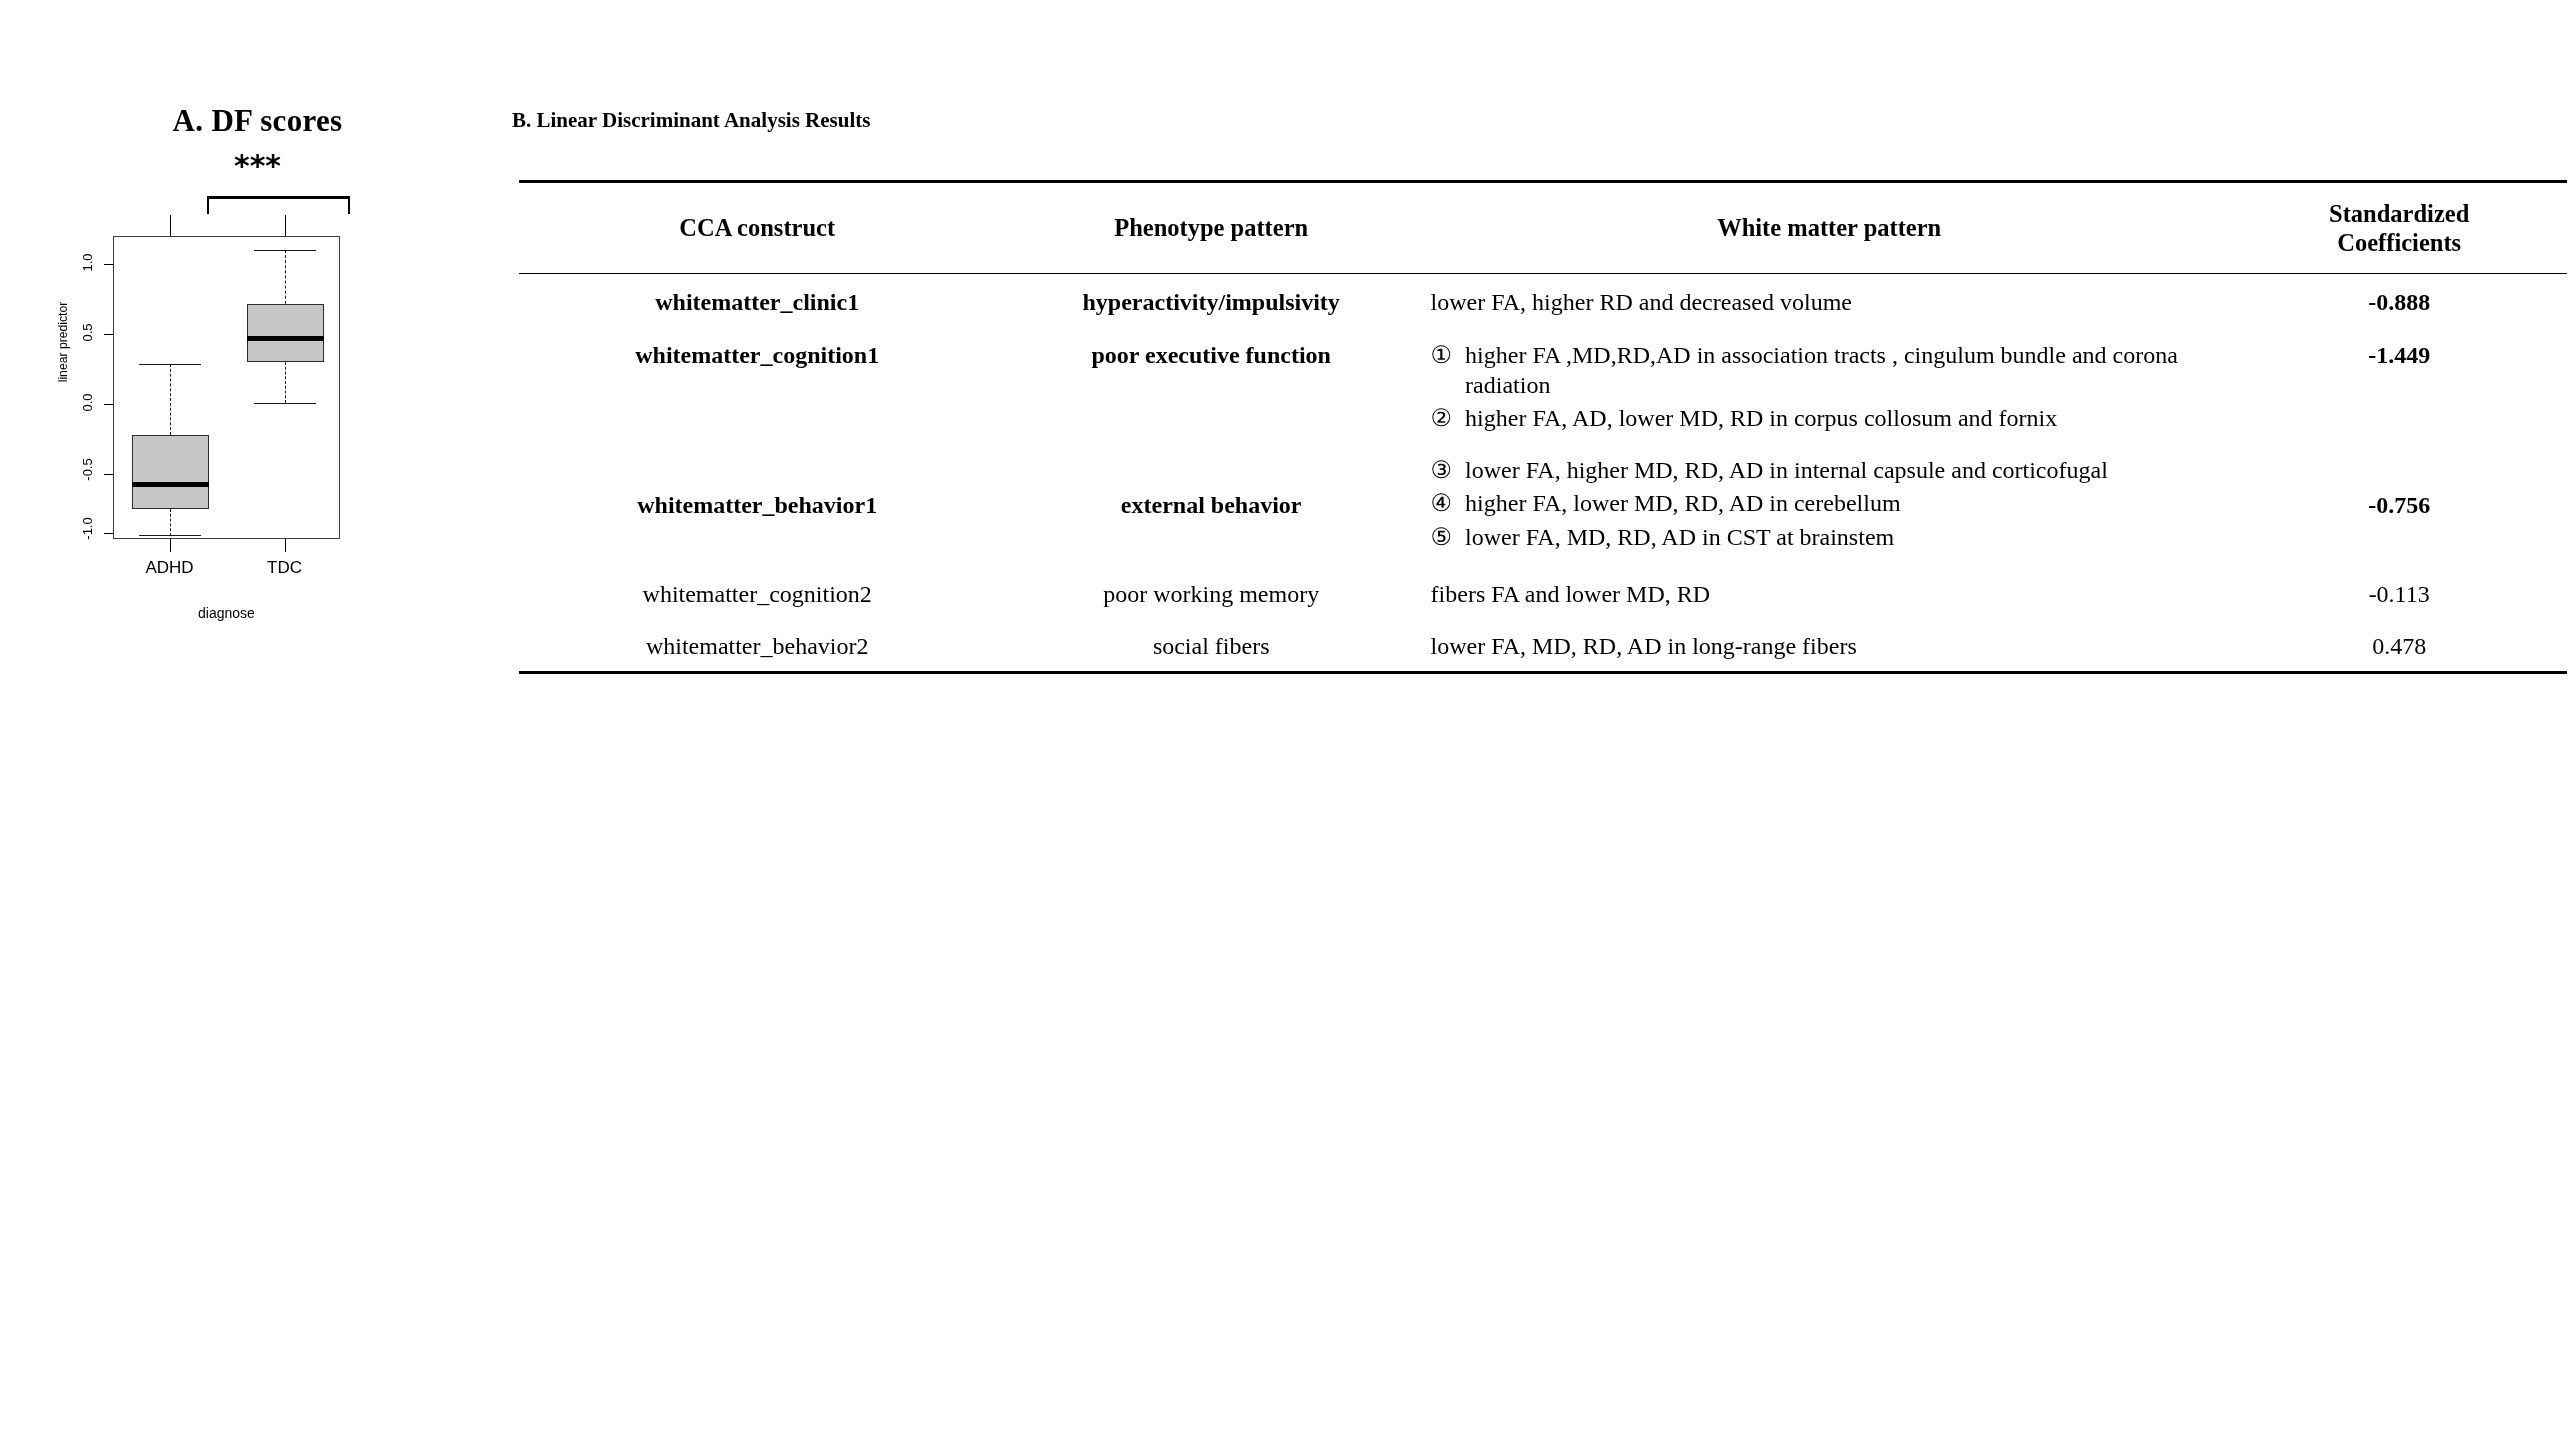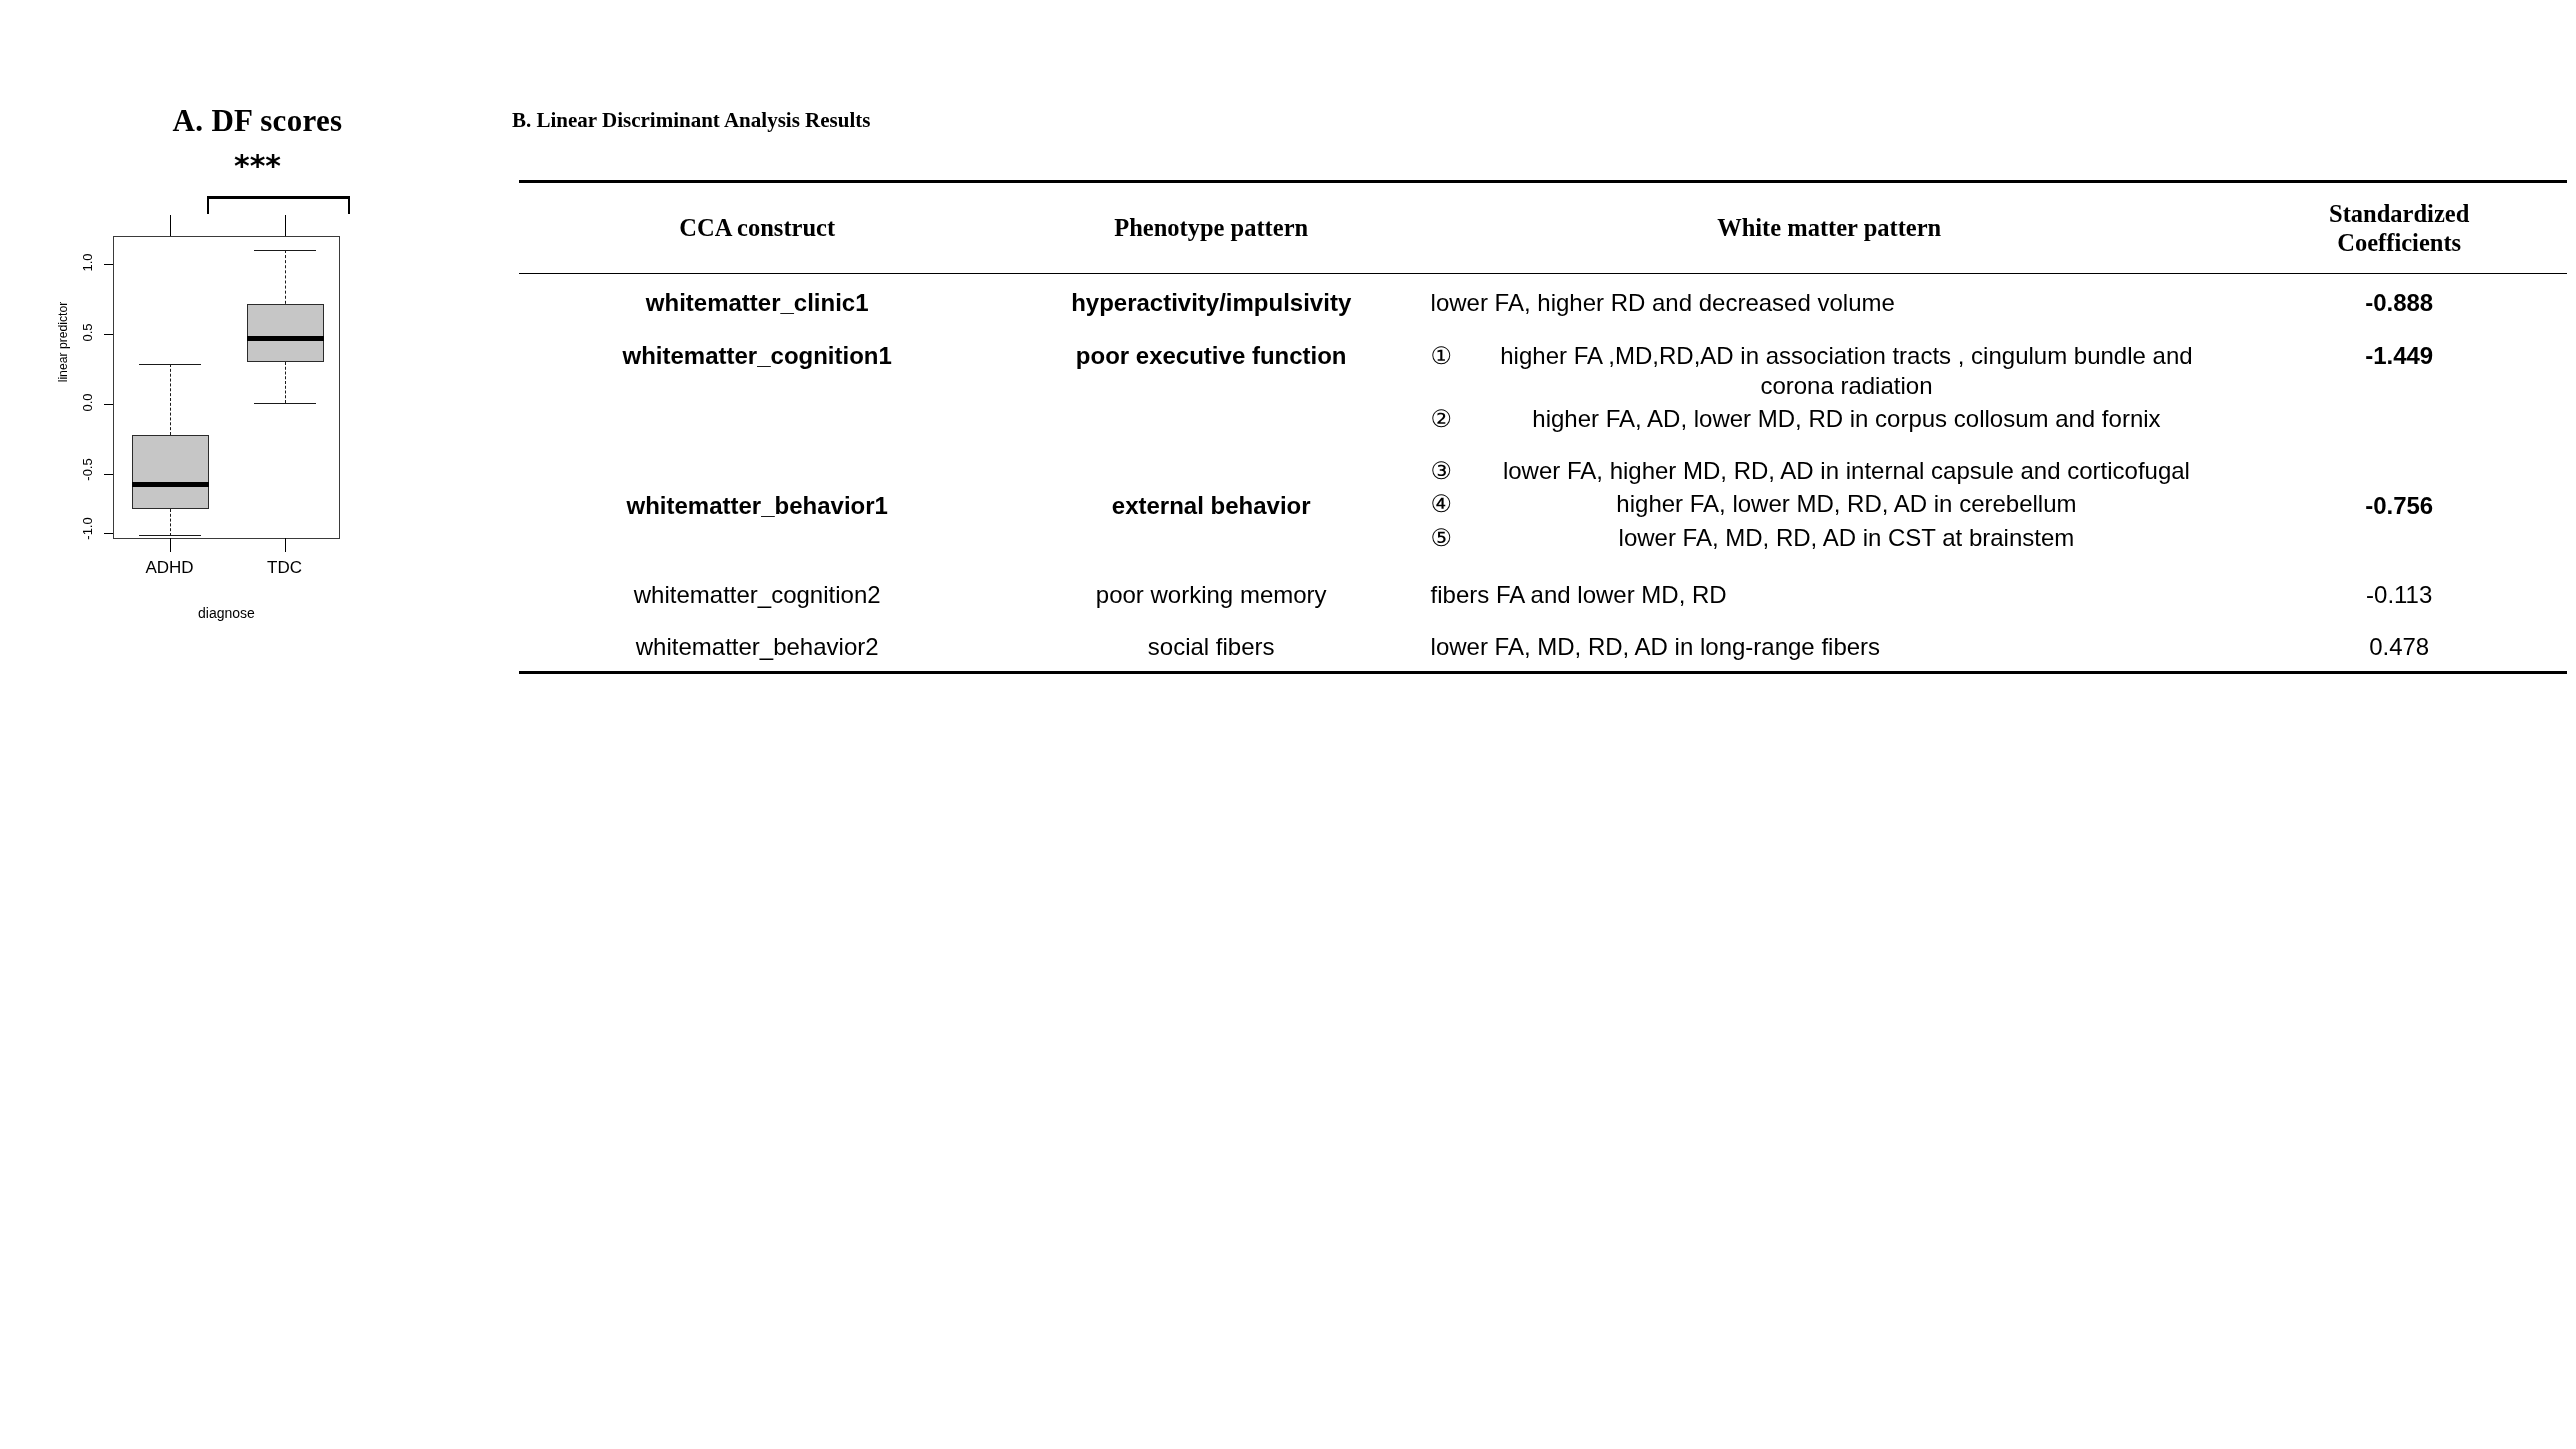--- a/index.html
+++ b/index.html
@@ -95,39 +95,39 @@
     font-weight:bold;font-size:24.5px;
     text-align:center;vertical-align:middle;
     padding:16.7px 3.9px 15.5px 3.9px;
     line-height:1.18;
   }
   .rule-top{border-top:3.2px solid #000;}
   .rule-mid{border-bottom:1.9px solid #000;}
   .rule-bot{border-bottom:3.2px solid #000;}
 
   #lda-table tbody td{
-    font-family:Liberation Sans, sans-serif;
+    font-family:Liberation Serif, serif;
     font-size:24px;
     vertical-align:top;
     padding:9px 3.9px;
     line-height:1.24;
   }
   td.construct,td.phenotype{text-align:center;}
   td.wm{text-align:left;padding-left:16.7px;}
   td.coef{text-align:center;}
   tr.bold td{font-weight:bold;}
   td.wm{font-weight:normal !important;}
 
   .wm-list{list-style:none;margin:0;padding:0;}
   .wm-list li{
     display:flex;align-items:flex-start;gap:13px;
     margin:0 0 3.9px 0;
   }
   .wm-num{flex:0 0 auto;font-size:24px;line-height:1.24;}
-  .wm-txt{flex:1 1 auto;text-align:center;}
+  .wm-txt{flex:1 1 auto;}
 
   .pad-cell{padding-top:14px !important;}
   .vmid{vertical-align:middle !important;}
 </style>
 </head>
 <body>
 
 <div id="panel-a">
 
   <div id="panel-a-title">A. DF scores</div>

